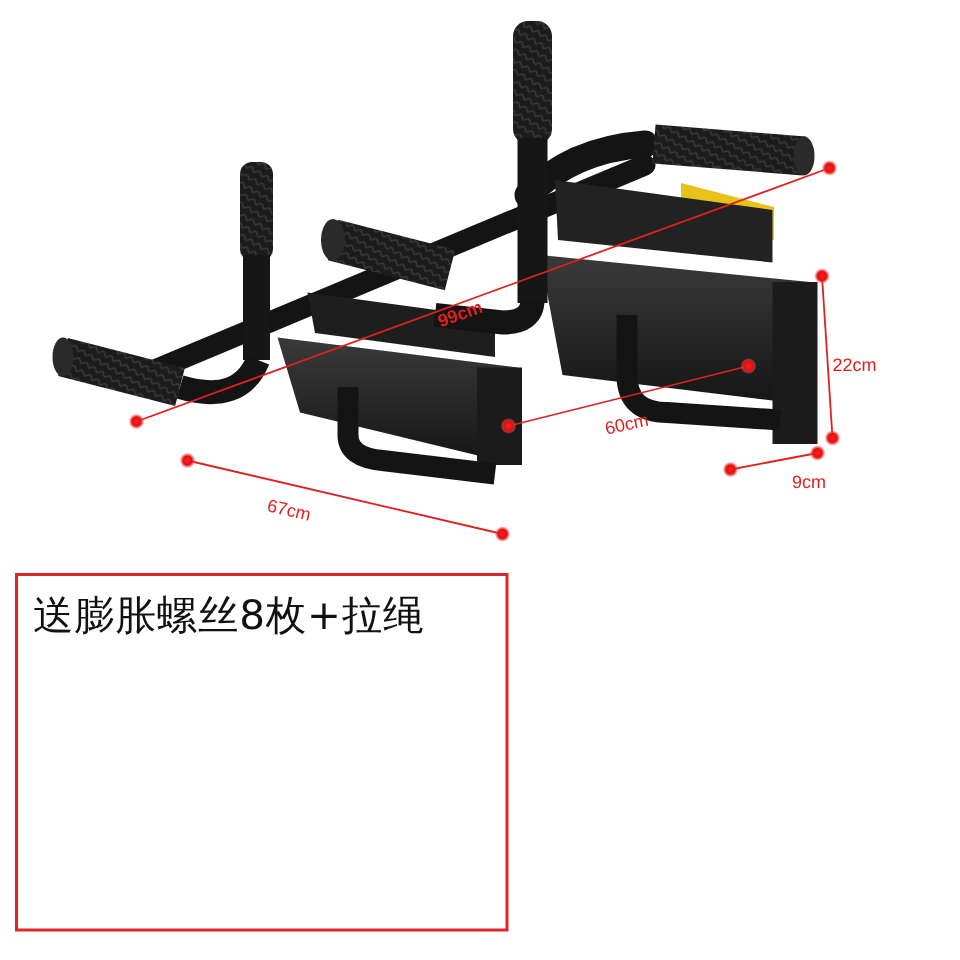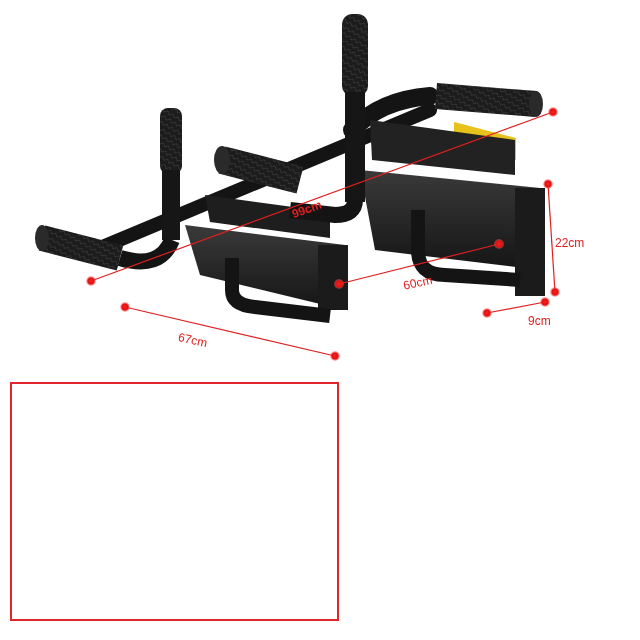--- a/index.html
+++ b/index.html
@@ -132,14 +132,15 @@
     </g>
   </svg>
 
   <div class="dim-label" style="left:290px;top:208px;transform:rotate(-20deg);font-weight:bold;">99cm</div>
   <div class="dim-label" style="left:402px;top:279px;transform:rotate(-12deg);">60cm</div>
   <div class="dim-label" style="left:180px;top:330px;transform:rotate(13deg);">67cm</div>
   <div class="dim-label" style="left:555px;top:236px;">22cm</div>
   <div class="dim-label" style="left:528px;top:314px;">9cm</div>
 
   <div class="acc-box"></div>
+  <div class="acc-title">送膨胀螺丝8枚+拉绳</div>
 
 </div>
 
 </body></html>

